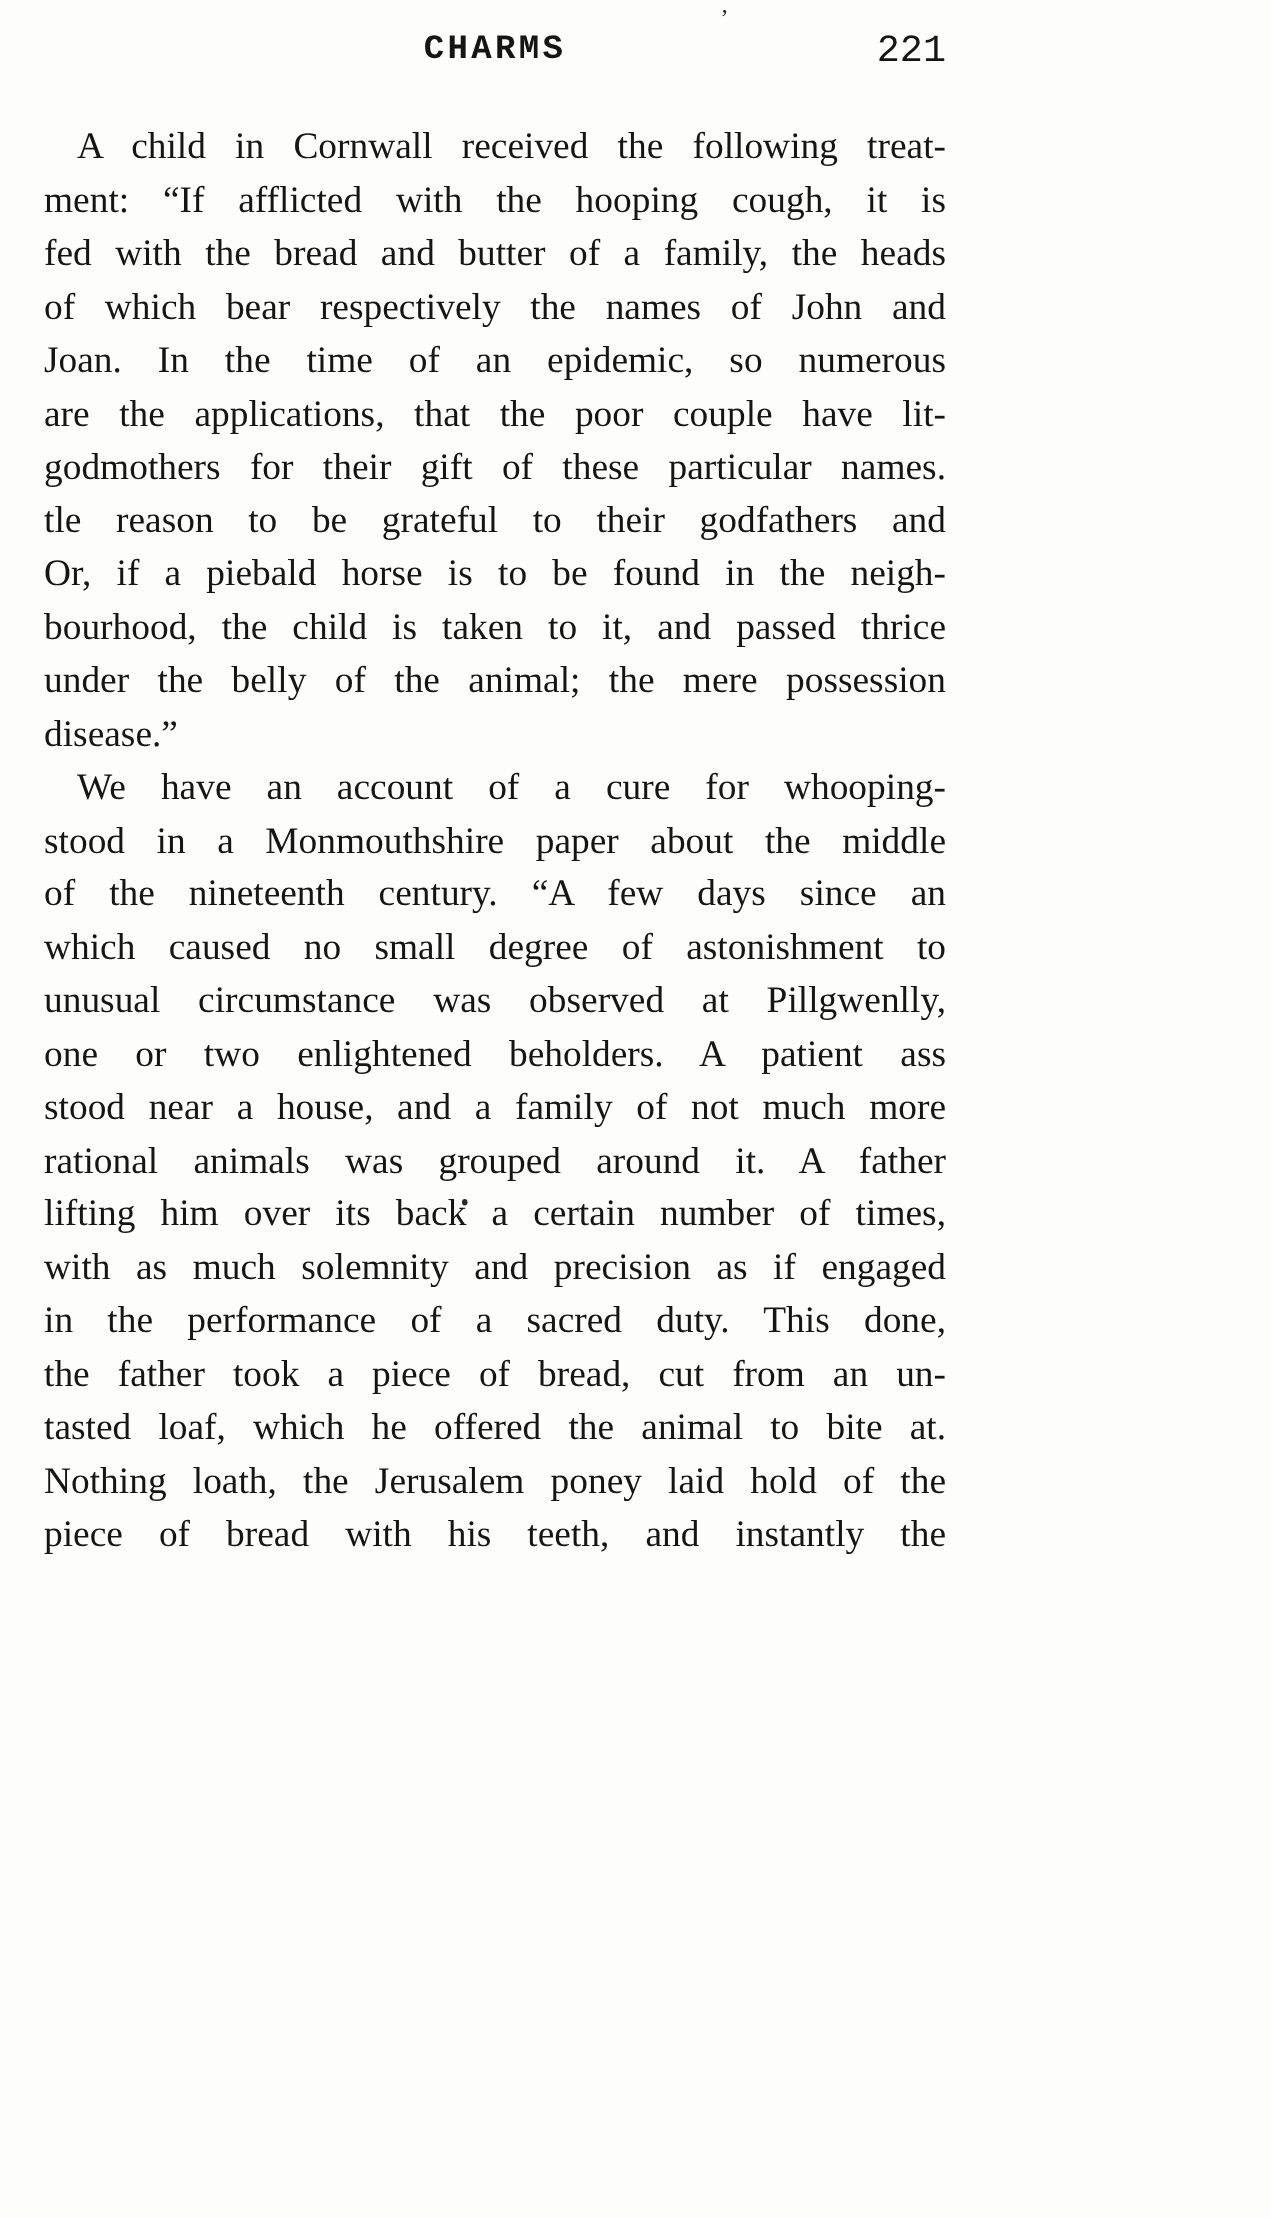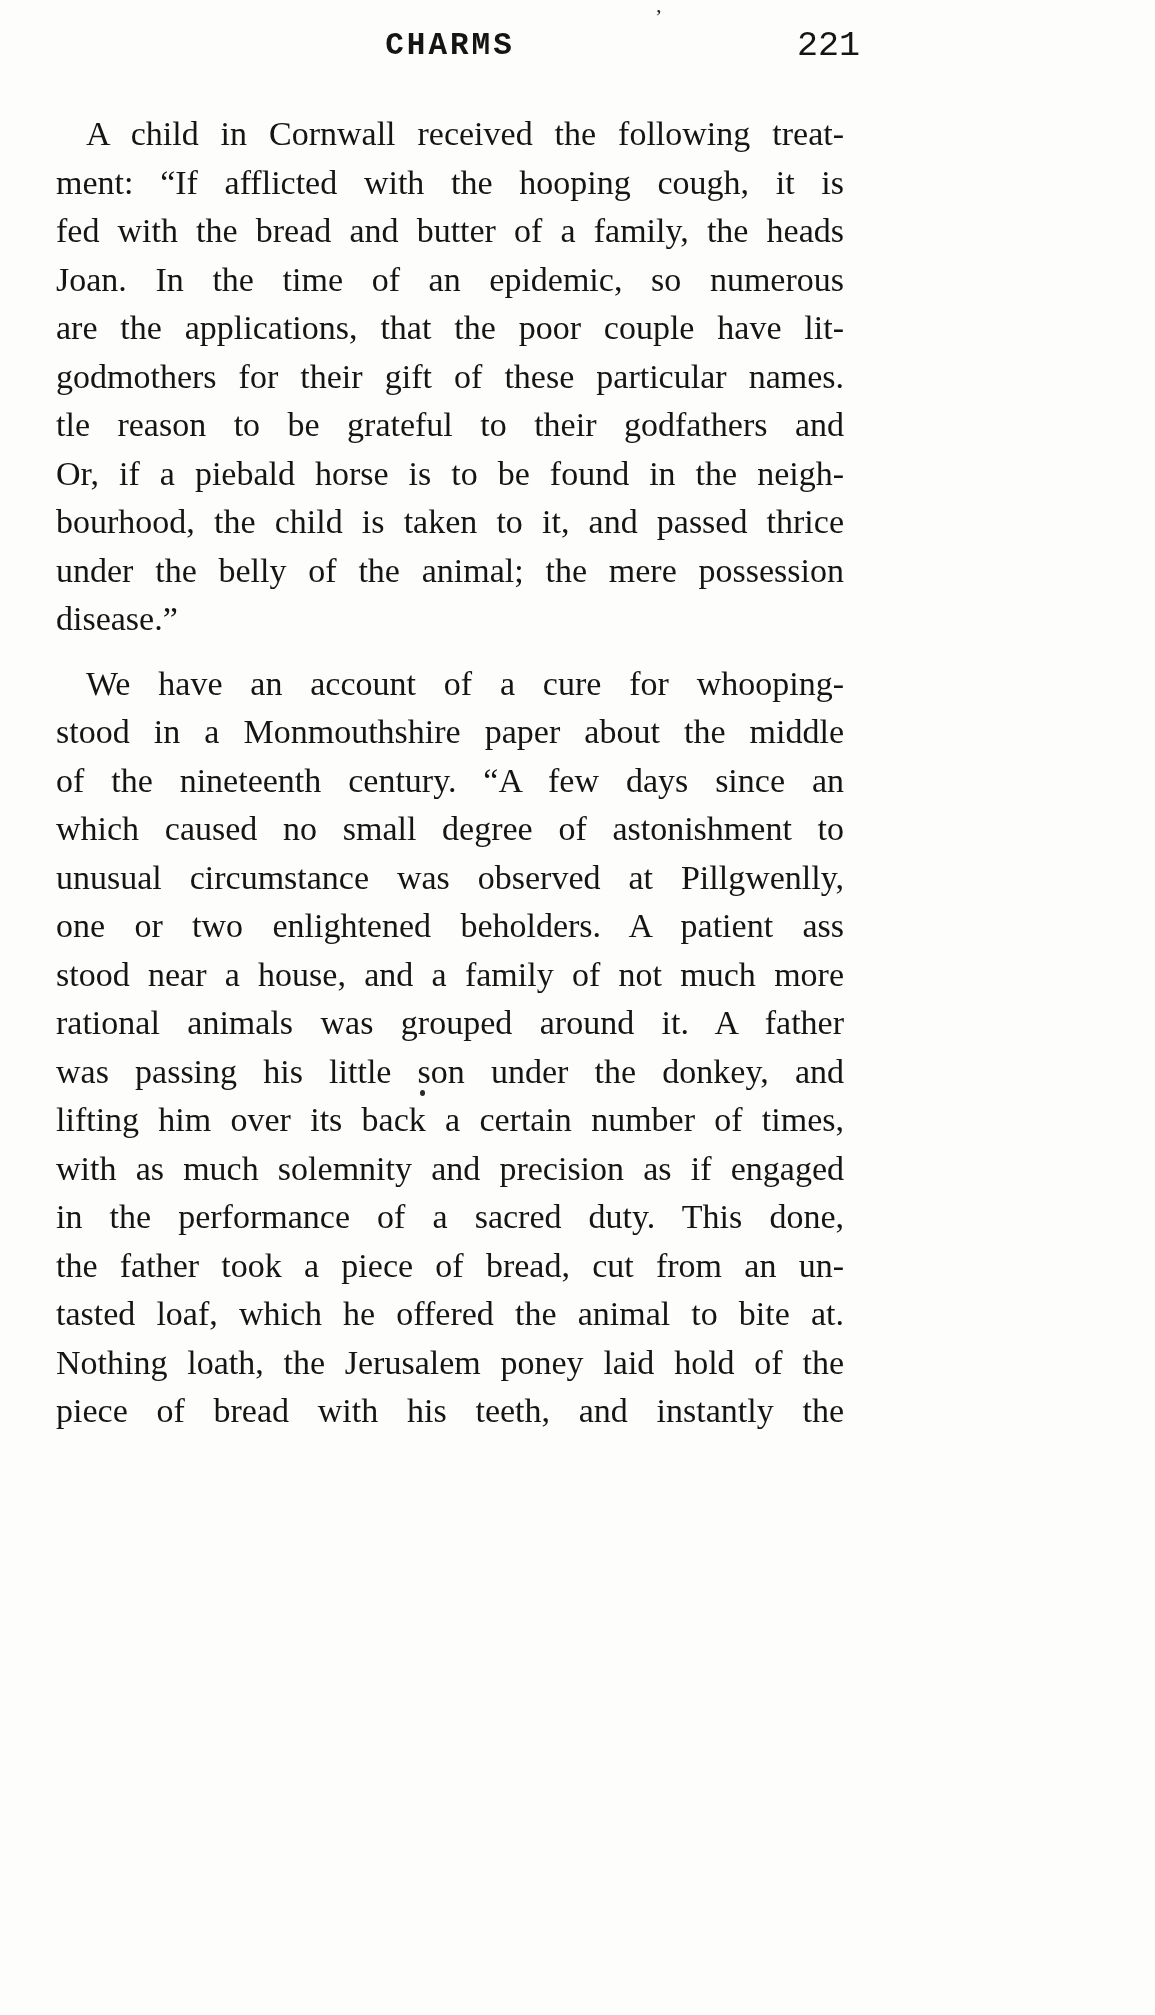--- a/index.html
+++ b/index.html
@@ -38,21 +38,21 @@
     letter-spacing: 3px;
     white-space: nowrap;
   }
   .page-number {
     position: absolute;
     right: 0;
     top: -2px;
     font-size: 35px;
   }
   .paragraph {
-    margin: 16px;
+    margin: 0;
   }
   .line {
     font-size: 34px;
     line-height: 48.5px;
     text-align: justify;
     text-align-last: justify;
     word-spacing: 1px;
     white-space: normal;
   }
   .line.no-stretch {
@@ -90,40 +90,40 @@
 
     <div class="header">
       <span class="running-title">CHARMS</span>
       <span class="page-number">221</span>
     </div>
 
     <div class="paragraph">
       <div class="line indent">A child in Cornwall received the following treat-</div>
       <div class="line">ment: “If afflicted with the hooping cough, it is</div>
       <div class="line">fed with the bread and butter of a family, the heads</div>
+      <div class="line">of which bear respectively the names of John and</div>
       <div class="line">Joan. In the time of an epidemic, so numerous</div>
       <div class="line">are the applications, that the poor couple have lit-</div>
       <div class="line">godmothers for their gift of these particular names.</div>
       <div class="line">tle reason to be grateful to their godfathers and</div>
       <div class="line">Or, if a piebald horse is to be found in the neigh-</div>
       <div class="line">bourhood, the child is taken to it, and passed thrice</div>
       <div class="line">under the belly of the animal; the mere possession</div>
       <div class="line no-stretch">disease.”</div>
     </div>
 
     <div class="paragraph">
       <div class="line indent">We have an account of a cure for whooping-</div>
       <div class="line">stood in a Monmouthshire paper about the middle</div>
       <div class="line">of the nineteenth century. “A few days since an</div>
       <div class="line">which caused no small degree of astonishment to</div>
       <div class="line">unusual circumstance was observed at Pillgwenlly,</div>
       <div class="line">one or two enlightened beholders. A patient ass</div>
       <div class="line">stood near a house, and a family of not much more</div>
       <div class="line">rational animals was grouped around it. A father</div>
-      <div class="line">was passing his little son under the donkey, and</div>
       <div class="line">lifting him over its back a certain number of times,</div>
       <div class="line">with as much solemnity and precision as if engaged</div>
       <div class="line">in the performance of a sacred duty. This done,</div>
       <div class="line">the father took a piece of bread, cut from an un-</div>
       <div class="line">tasted loaf, which he offered the animal to bite at.</div>
       <div class="line">Nothing loath, the Jerusalem poney laid hold of the</div>
       <div class="line">piece of bread with his teeth, and instantly the</div>
     </div>
 
   </div>

